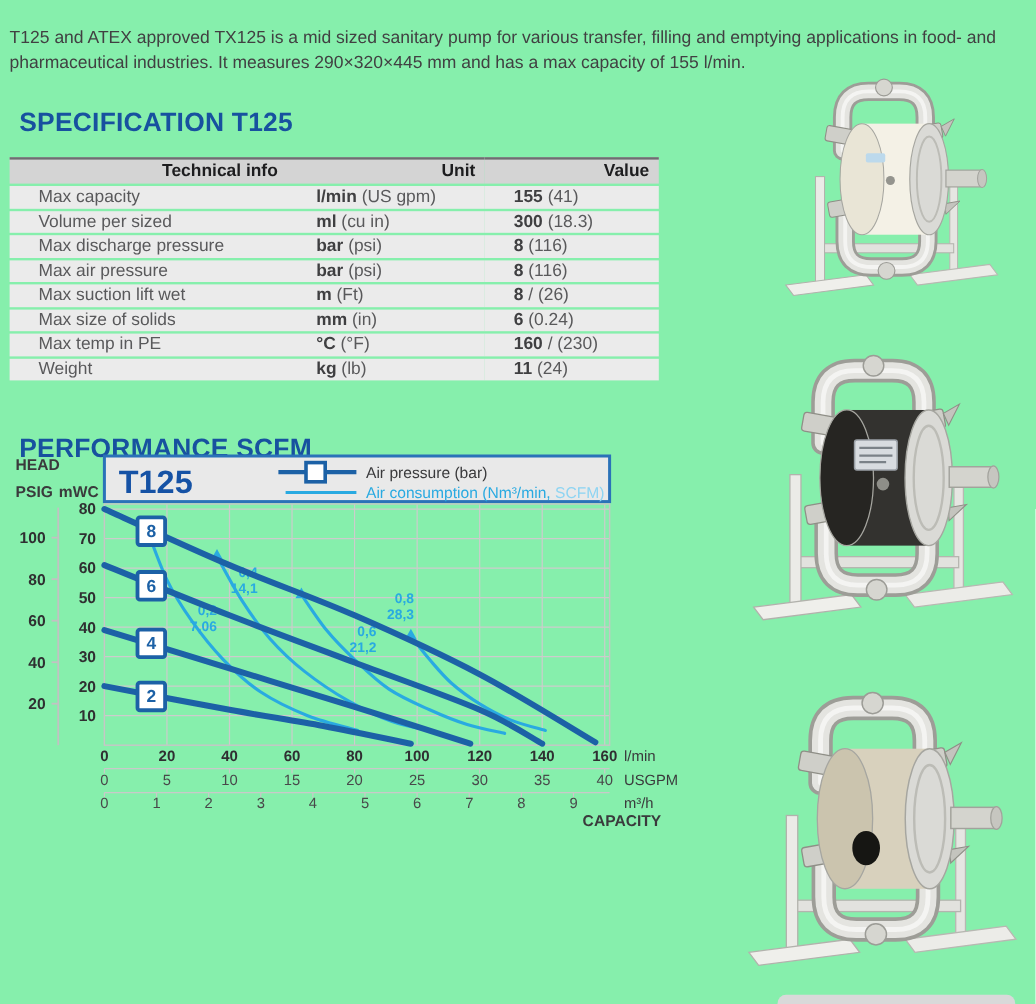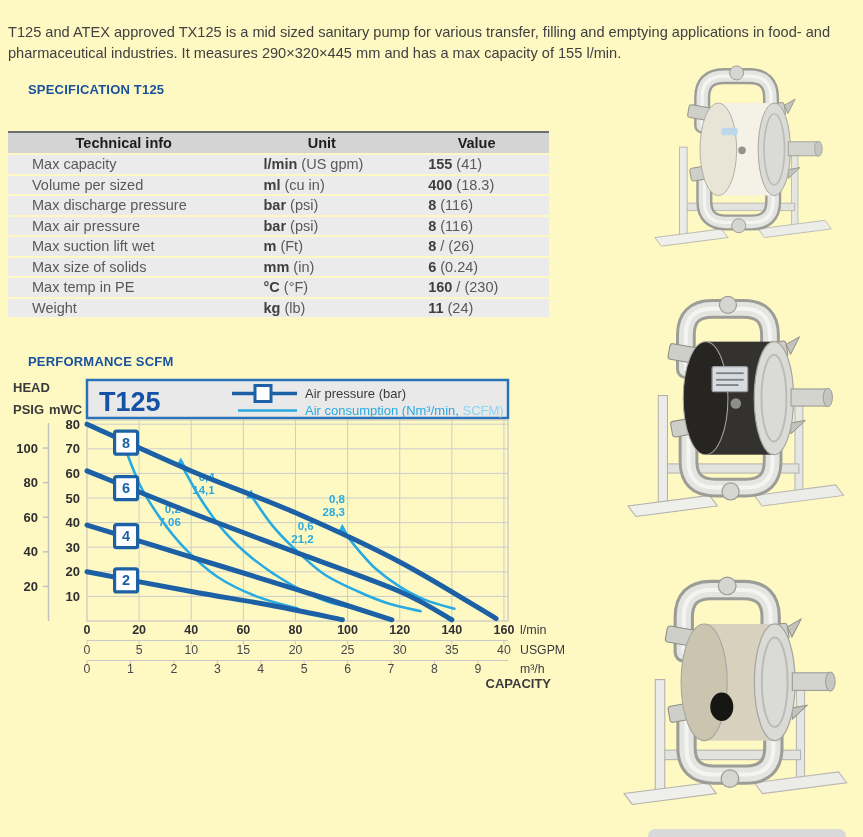--- a/index.html
+++ b/index.html
@@ -1,24 +1,24 @@
 <!DOCTYPE html>
 <html><head>
 <meta charset="utf-8">
 <style>
   html,body{margin:0;padding:0;background:#ffffff;}
   body{font-family:"Liberation Sans", sans-serif;}
-  .page{position:relative;width:863px;height:837px;background:#fef9c3;overflow:hidden;}
+  .page{position:relative;width:863px;height:837px;background:#86efac;overflow:hidden;}
   .intro{position:absolute;left:8px;top:7px;width:835px;font-size:14.6px;line-height:21px;color:#414042;}
   .intro span{display:block;}
-  .heading{position:absolute;left:28px;font-size:13px;font-weight:bold;color:#17519f;letter-spacing:0.2px;}
+  .heading{position:absolute;left:16px;font-size:22px;font-weight:bold;color:#17519f;letter-spacing:0.2px;}
   .spec-heading{top:71px;}
   .perf-heading{top:343px;}
   .spec-table{position:absolute;left:8px;top:129px;width:541px;border-collapse:separate;border-spacing:0 2px;font-size:14.5px;}
-  .spec-table th{background:#d4d4d4;text-align:center;font-weight:bold;color:#1d1d1f;padding:2px 8px;border-top:2px solid #6d6e70;line-height:16px;}
+  .spec-table th{background:#d4d4d4;text-align:right;font-weight:bold;color:#1d1d1f;padding:2px 8px;border-top:2px solid #6d6e70;line-height:16px;}
   .spec-table td{background:#ebebeb;color:#59595b;padding:1px 24px;line-height:16.5px;}
   .spec-table .c1{width:235px;}
   .spec-table .c2{width:152px;margin-top:44px;}
   .spec-table .c3{width:122px;}
   .spec-table b{color:#3f3f41;}
   .chart-wrap{position:absolute;left:0;top:375px;width:590px;height:330px;}
   svg{font-family:"Liberation Sans", sans-serif;}
   .pump{position:absolute;}
   .pump-1{left:632px;top:46px;width:220px;height:226px;}
   .pump-2{left:612px;top:272px;width:245px;height:276px;}
@@ -47,21 +47,21 @@
     </thead>
     <tbody id="spec-rows">
         <tr>
           <td class="c1">Max capacity</td>
           <td class="c2"><b>l/min</b> (US gpm)</td>
           <td class="c3"><b>155</b> (41)</td>
         </tr>
         <tr>
           <td class="c1">Volume per sized</td>
           <td class="c2"><b>ml</b> (cu in)</td>
-          <td class="c3"><b>400</b> (18.3)</td>
+          <td class="c3"><b>300</b> (18.3)</td>
         </tr>
         <tr>
           <td class="c1">Max discharge pressure</td>
           <td class="c2"><b>bar</b> (psi)</td>
           <td class="c3"><b>8</b> (116)</td>
         </tr>
         <tr>
           <td class="c1">Max air pressure</td>
           <td class="c2"><b>bar</b> (psi)</td>
           <td class="c3"><b>8</b> (116)</td>

